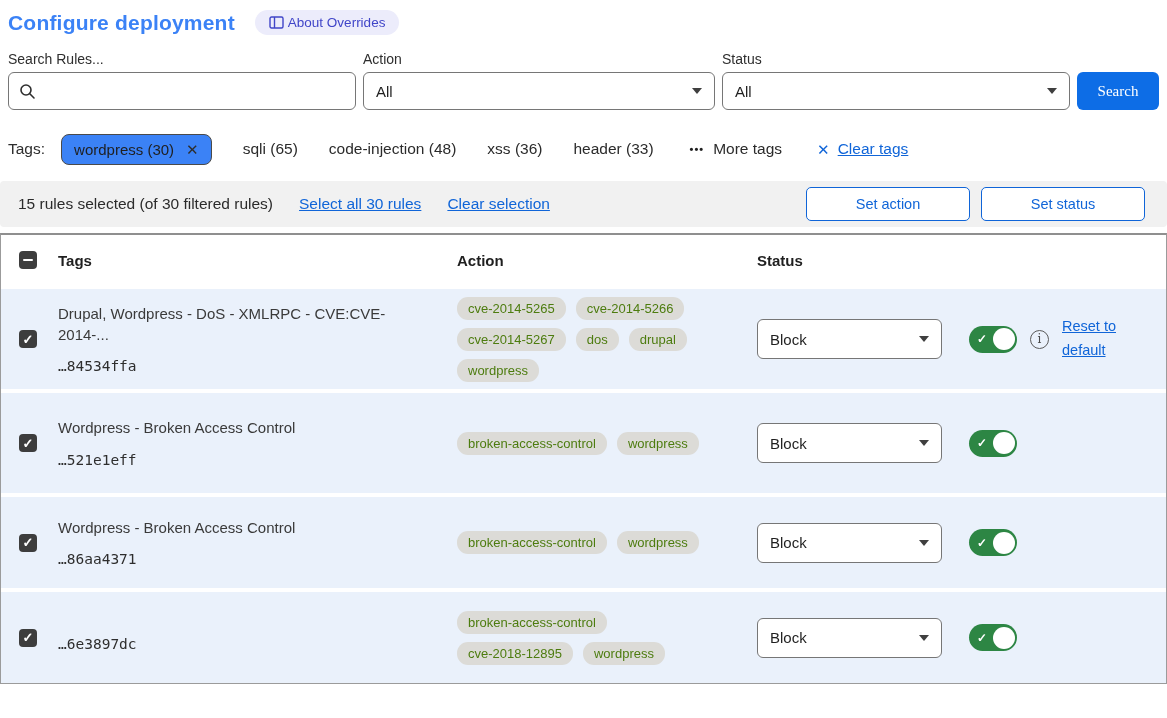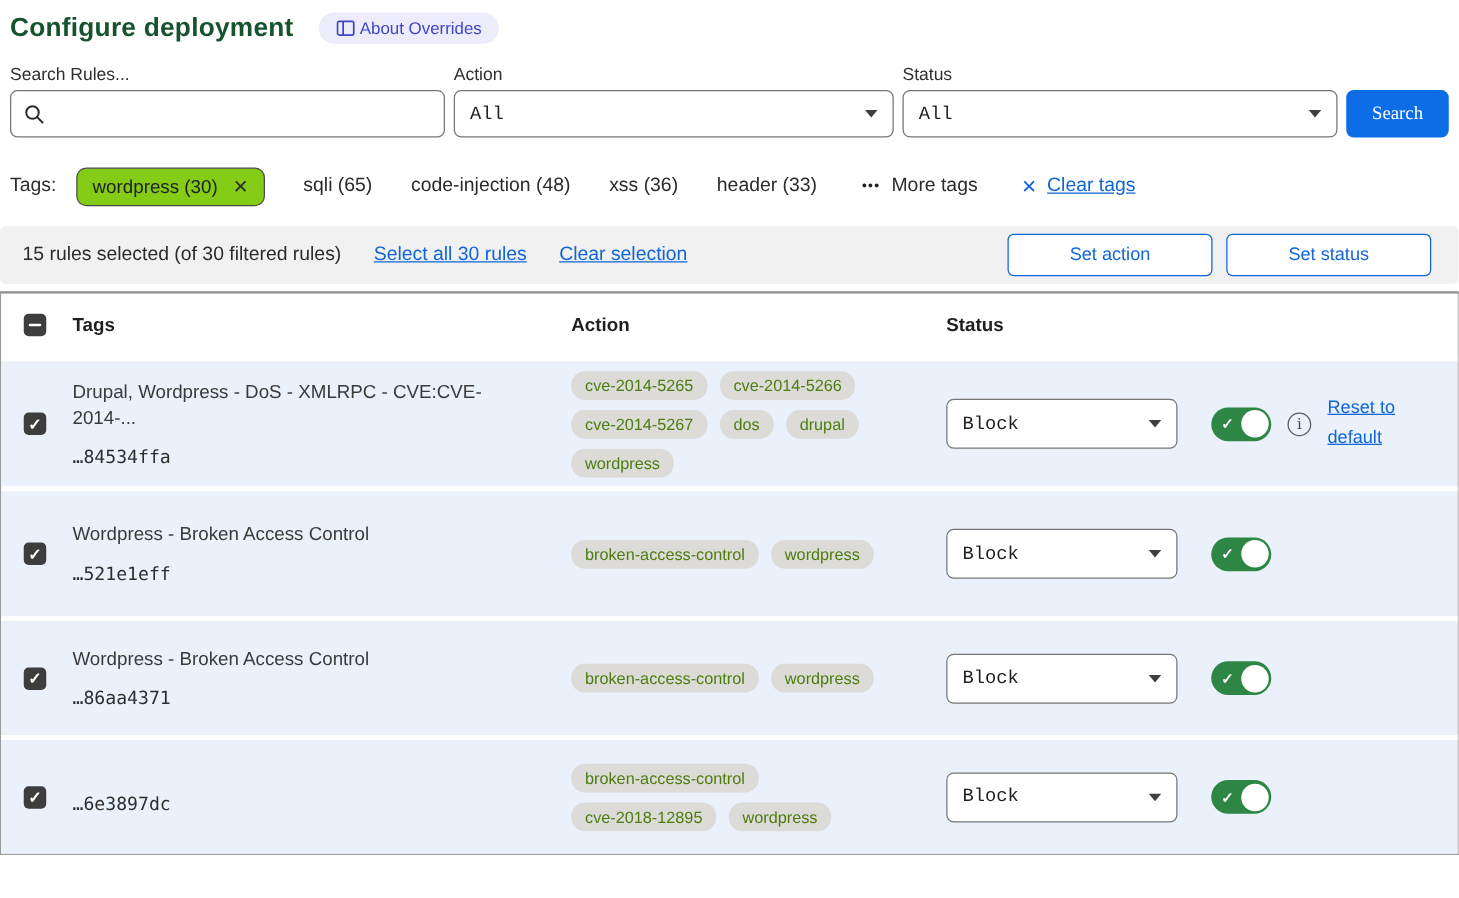--- a/index.html
+++ b/index.html
@@ -5,53 +5,53 @@
   * { box-sizing: border-box; }
   html,body { margin:0; padding:0; background:#fff; }
   body {
     width:1167px; height:718px; overflow:hidden;
     font-family:"Liberation Sans", sans-serif; color:#2e2e2e;
   }
   .page { width:1167px; }
 
   
   .page-header { display:flex; align-items:center; gap:20px; margin:10px 8px 0 8px; }
-  .page-title { font-size:21px; font-weight:700; color:#14532d; margin:0; letter-spacing:.2px;text-align:right; }
+  .page-title { font-size:21px; font-weight:700; color:#3b82f6; margin:0; letter-spacing:.2px;text-align:right; }
   .about-badge {
     display:inline-flex; align-items:center; gap:4px;
     background:#ececfb; color:#4045c8; border-radius:14px;
     padding:5px 14px; font-size:13.5px; cursor:pointer;
   }
   .about-badge svg { display:block; }
 
   
   .filters { display:flex; align-items:flex-end; gap:7px; margin:16px 8px 0 8px; }
   .filter { display:flex; flex-direction:column; }
   .filter-label { font-size:14px; color:#2e2e2e; margin-bottom:5px; }
   .control {
     height:38px; border:1px solid #767676; border-radius:6px; background:#fff;
     display:flex; align-items:center; font-size:15px; color:#1f1f1f;
   }
   .search-box { width:348px; padding:0 10px; gap:8px; }
   .search-box input { border:none; outline:none; flex:1; font:inherit; min-width:0; background:transparent; }
-  .select { justify-content:space-between; padding:0 12px; cursor:pointer;font-family:Liberation Mono, monospace; }
+  .select { justify-content:space-between; padding:0 12px; cursor:pointer; }
   .select-action { width:352px; }
   .select-status { width:348px; }
   .caret { width:0; height:0; border-left:5px solid transparent; border-right:5px solid transparent; border-top:6px solid #3f3f3f; }
   .search-btn {
     width:88px; height:38px; border:none; border-radius:6px;
     background:#0d6de6; color:#fff; font-size:15px; font-family:Liberation Serif, serif; cursor:pointer;
   }
 
   
   .tags-bar { display:flex; align-items:center; margin:20px 8px 0 8px; height:38px; font-size:15.5px; }
   .tags-label { color:#2e2e2e; margin-right:16px; }
   .selected-tag {
     display:inline-flex; align-items:center; gap:12px;
-    border:1.5px solid #4a4a4a; border-radius:8px; background:#84cc16;
+    border:1.5px solid #4a4a4a; border-radius:8px; background:#3b82f6;
     padding:6px 12px; font-size:15px; color:#1f1f1f; cursor:pointer;
   }
   .x-glyph { font-size:15px; color:#2e2e2e; line-height:1; }
   .tag-option { color:#2b2b2b; margin-left:31px; cursor:pointer; }
   .more-tags { display:inline-flex; align-items:center; gap:9px; margin-left:36px; color:#2b2b2b; cursor:pointer; }
   .more-dots { font-size:11px; letter-spacing:1px; color:#1f1f1f; font-weight:700; }
   .clear-tags { display:inline-flex; align-items:center; gap:8px; margin-left:35px; color:#1065d8; cursor:pointer; }
   .clear-tags .x-glyph { color:#1065d8; }
   .clear-tags .link-text { text-decoration:underline; }
 

